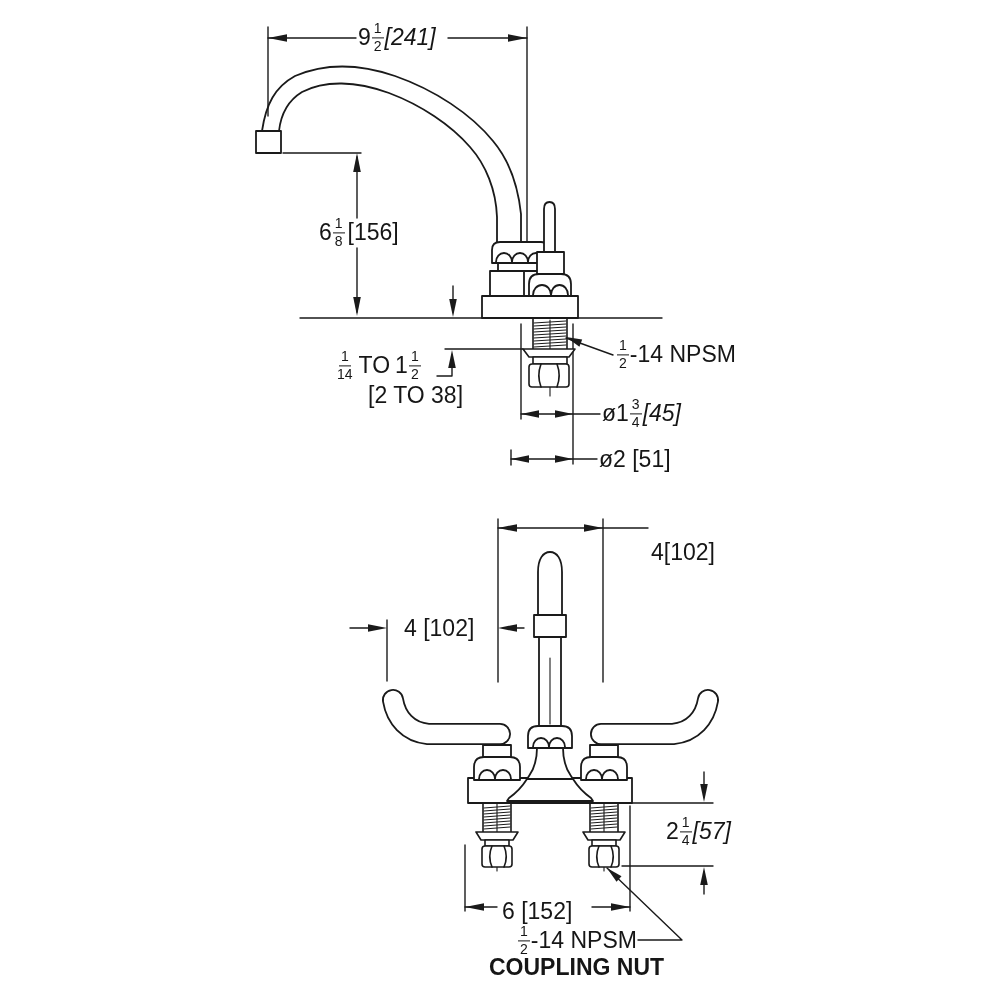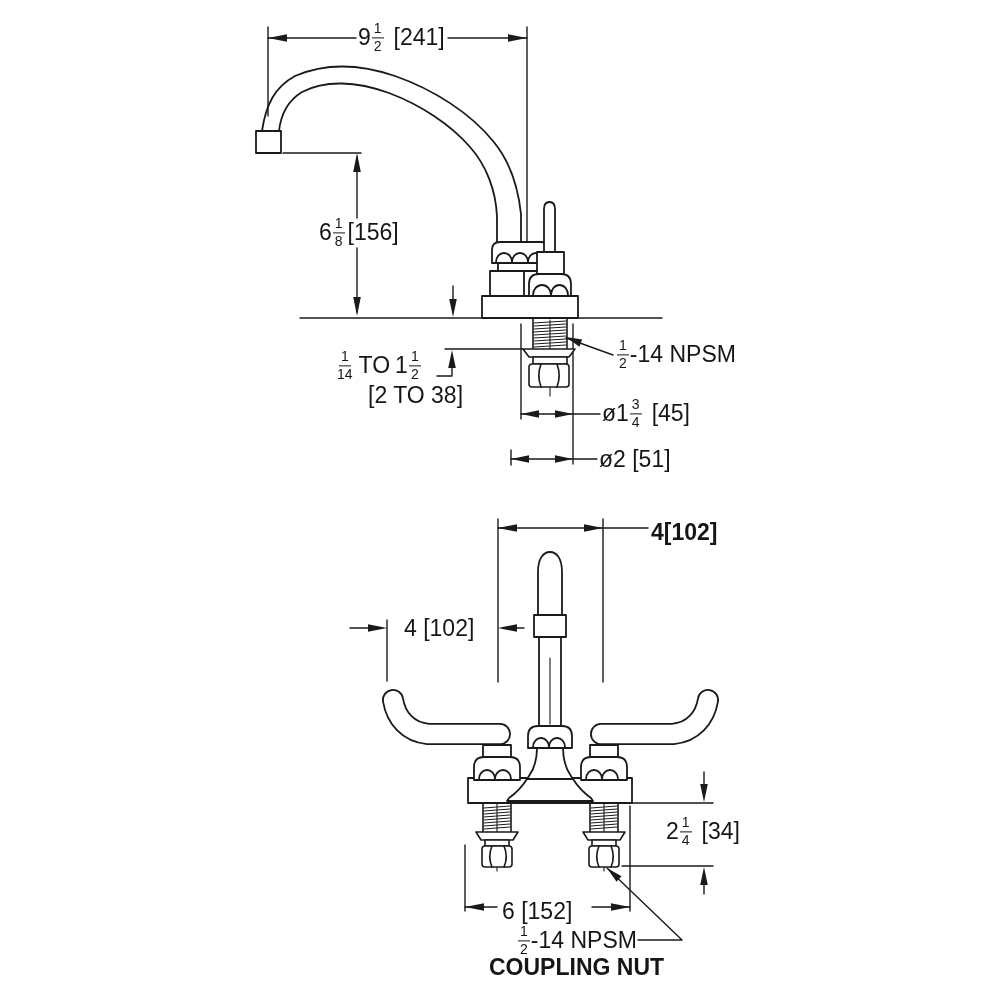--- a/index.html
+++ b/index.html
@@ -6,21 +6,21 @@
   .canvas { position:relative; width:1000px; height:1000px; background:#fff;
             font-family:"Liberation Sans", sans-serif; overflow:hidden; }
   .canvas svg { position:absolute; left:0; top:0; }
   .lbl { position:absolute; display:flex; align-items:center; color:#161616;
          font-size:23px; line-height:1; white-space:pre;
          transform:translateY(-50%); }
   .frac { display:inline-flex; flex-direction:column; align-items:center;
           font-size:14px; line-height:1.08; margin:0 1px; }
   .frac .num { border-bottom:1.7px solid #161616; padding:0 2px 1px; }
   .frac .den { padding-top:1px; }
-  .ml { margin-left:9px; }
+  .ml { margin-left:0;font-style:italic; }
   .mx { margin:0 5px; }
   .sm { margin-left:2px; }
 </style>
 </head>
 <body>
 
 <div class="canvas">
 
 <svg width="1000" height="1000" viewBox="0 0 1000 1000">
   <g stroke="#1a1a1a" fill="none" stroke-linecap="round" stroke-linejoin="round">
@@ -196,30 +196,30 @@
 </div>
 
 <div class="lbl" style="left:602px; top:414px;">
   <span>ø1</span><span class="frac"><span class="num">3</span><span class="den">4</span></span><span class="ml">[45]</span>
 </div>
 
 <div class="lbl" style="left:599px; top:459px;">
   <span>ø2 [51]</span>
 </div>
 
-<div class="lbl" style="left:651px; top:532px;font-weight:bold;">
+<div class="lbl" style="left:651px; top:552px;">
   <span>4[102]</span>
 </div>
 
 <div class="lbl" style="left:404px; top:628px;">
   <span>4 [102]</span>
 </div>
 
 <div class="lbl" style="left:666px; top:832px;">
-  <span>2</span><span class="frac"><span class="num">1</span><span class="den">4</span></span><span class="ml">[34]</span>
+  <span>2</span><span class="frac"><span class="num">1</span><span class="den">4</span></span><span class="ml">[57]</span>
 </div>
 
 <div class="lbl" style="left:502px; top:911px;text-align:center;">
   <span>6 [152]</span>
 </div>
 
 <div class="lbl" style="left:517px; top:941px;">
   <span class="frac"><span class="num">1</span><span class="den">2</span></span><span>-14 NPSM</span>
 </div>
 

